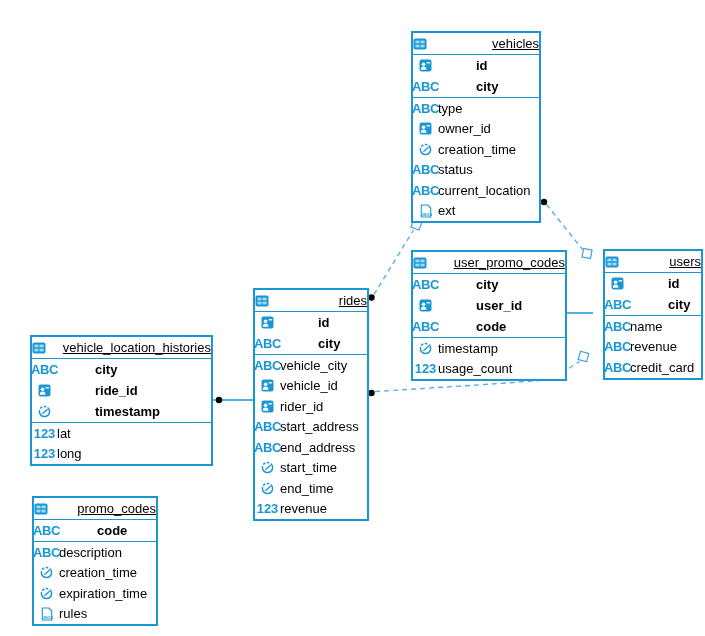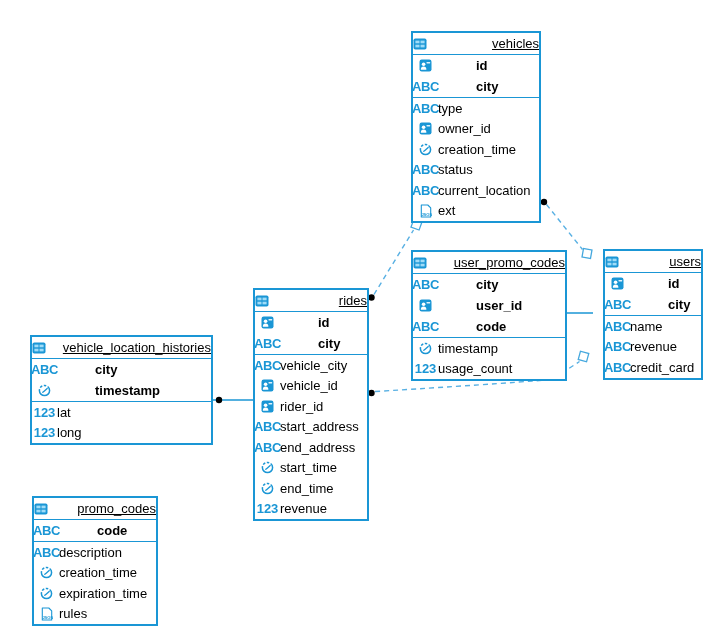--- a/index.html
+++ b/index.html
@@ -363,20 +363,31 @@
         <div class="section-pk">
           <div class="row pk">
             <span class="cicon">
               <span class="txt-icon">ABC</span>
             </span>
             <span>city</span>
           </div>
           <div class="row pk">
             <span class="cicon">
               <svg width="13" height="13" viewBox="0 0 13 13">
+                <rect x="0.5" y="0.5" width="12" height="12" rx="2.2" fill="#1a96d5"></rect>
+                <rect x="7.5" y="2.9" width="3.7" height="1.5" rx="0.4" fill="#ddf1fc"></rect>
+                <circle cx="4.6" cy="5.2" r="1.8" fill="#fff"></circle>
+                <path d="M1.8 10.8 Q1.8 7.6 4.6 7.6 Q7.4 7.6 7.4 10.8 Z" fill="#fff"></path>
+              </svg>
+            </span>
+            <span>ride_id</span>
+          </div>
+          <div class="row pk">
+            <span class="cicon">
+              <svg width="13" height="13" viewBox="0 0 13 13">
                 <circle cx="6.5" cy="6.5" r="5.1" fill="none" stroke="#1a96d5" stroke-width="1.5" stroke-dasharray="17 1.6 2.5 1.6 2.5 1.6"></circle>
                 <path d="M6.4 7 L9.2 4.5 M6.4 7 L4.8 8.3" stroke="#1a96d5" stroke-width="1.3" fill="none" stroke-linecap="round"></path>
               </svg>
             </span>
             <span>timestamp</span>
           </div>
         </div>
         <div class="section-cols">
           <div class="row">
             <span class="cicon">

